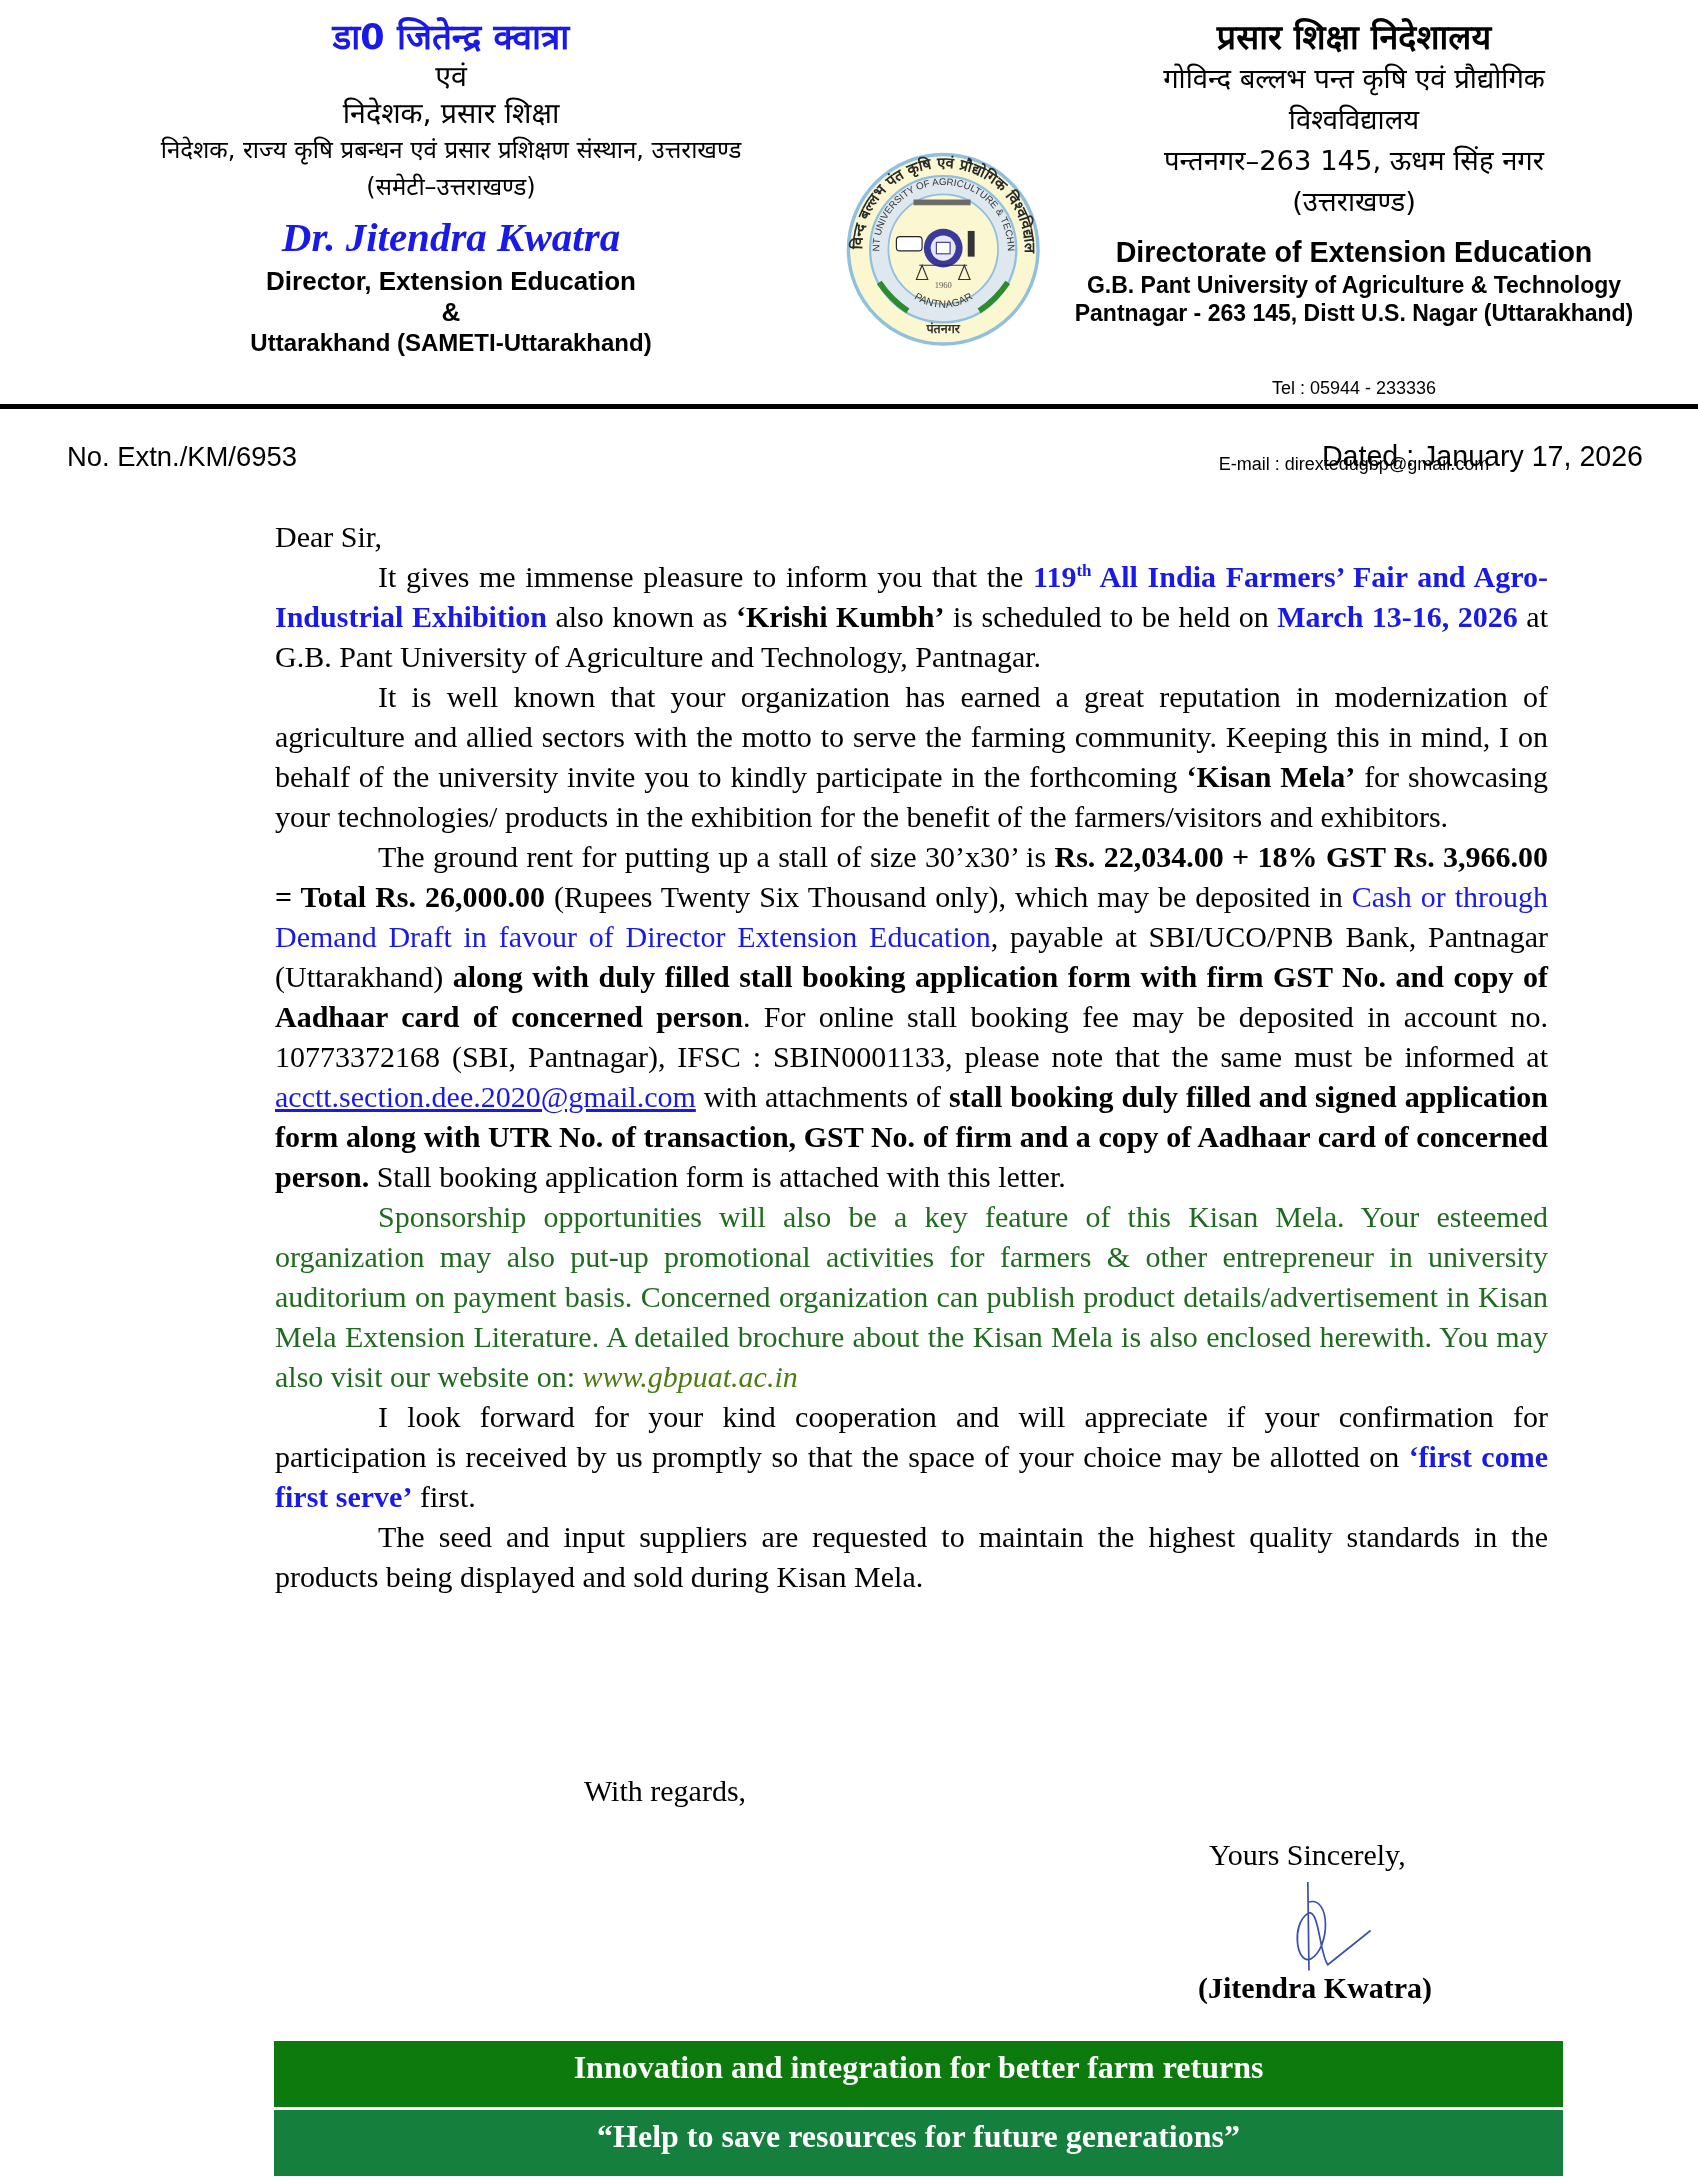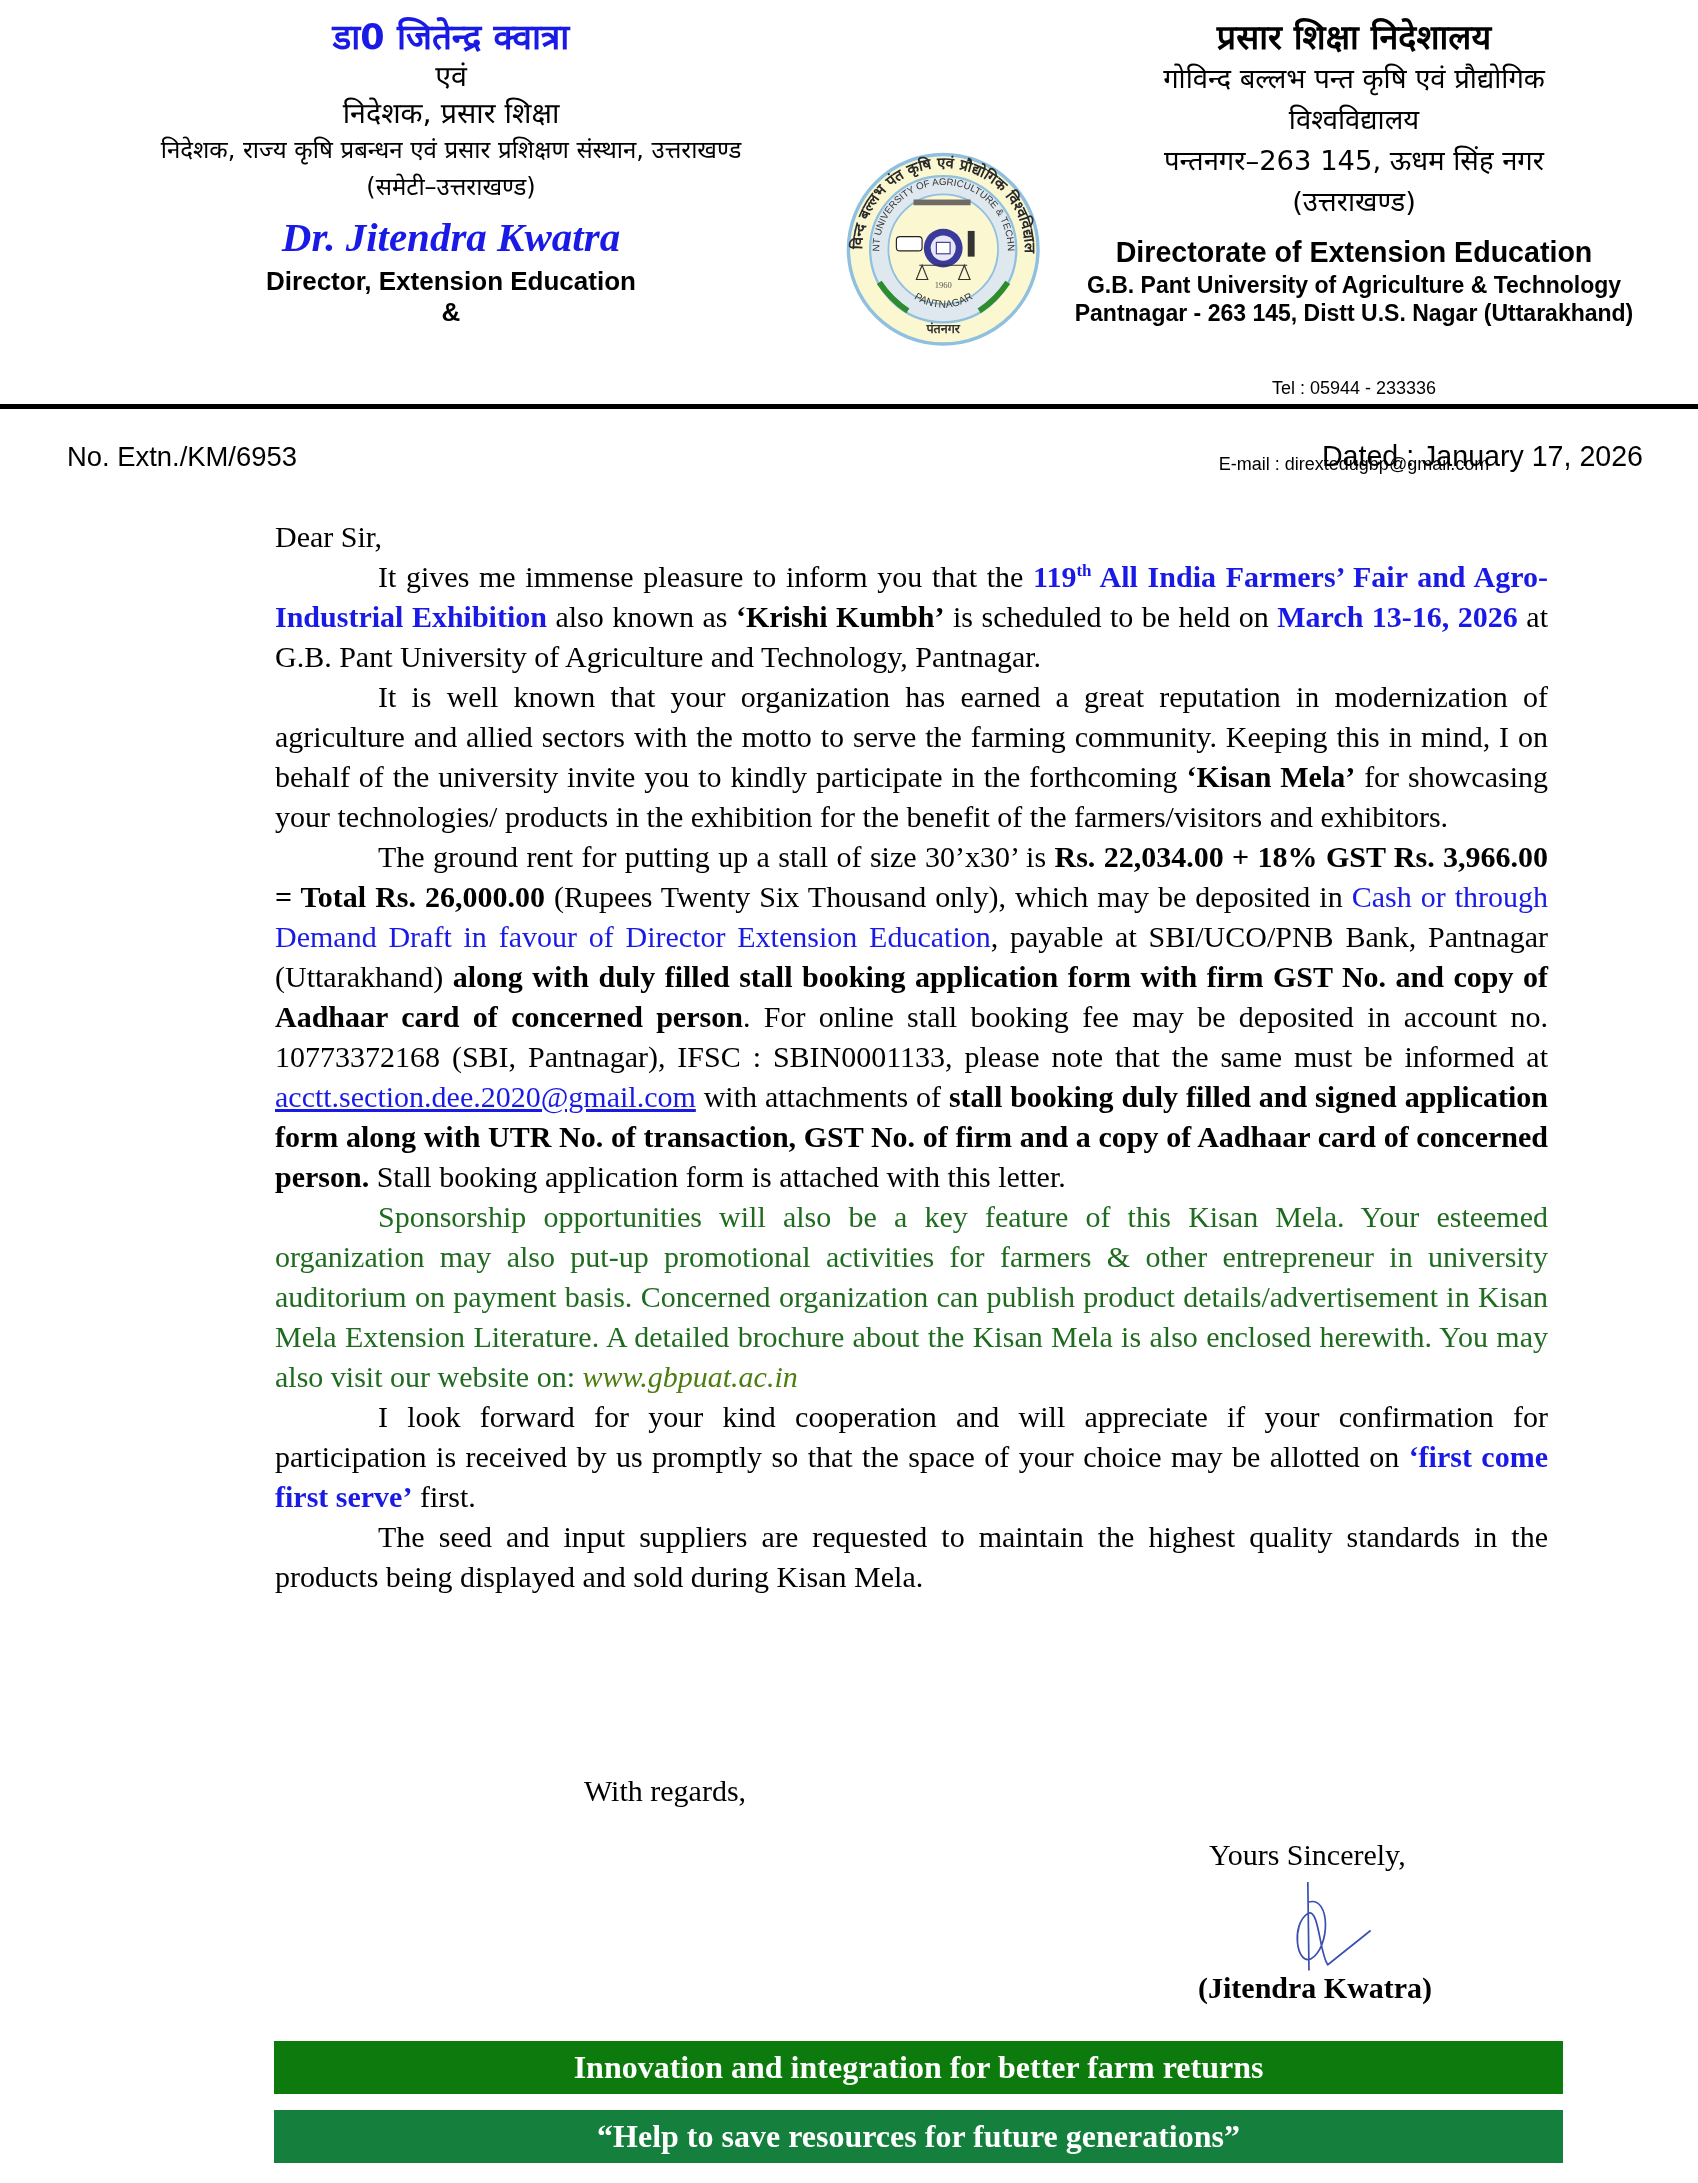--- a/index.html
+++ b/index.html
@@ -43,36 +43,37 @@
   .b { font-weight: bold; }
   .link { color: #1a1ae6; text-decoration: underline; }
   .site { color: #4d7c0f; font-weight: normal; font-style: italic; }
   sup { font-size: 17px; line-height: 0; }
 
   #with-regards { left: 584px; top: 1774px; font-size: 30px; }
   #yours { left: 1209px; top: 1838px; font-size: 30px; }
   #signature { left: 1285px; top: 1879px; width: 137px; height: 103px; }
   #sign-name { left: 1198px; top: 1971px; font-size: 30px; font-weight: bold; }
 
-  .band { left: 274px; width: 1289px; height: 53px; color: #fff; font-family: "Liberation Serif", "DejaVu Serif", serif; font-weight: bold; font-size: 32px; text-align: center; line-height: 53px; }
+  .band { left: 274px; width: 1289px; height: 66px; color: #fff; font-family: "Liberation Serif", "DejaVu Serif", serif; font-weight: bold; font-size: 32px; text-align: center; line-height: 53px; }
   #band-green { top: 2041px; background: #0d7a0d; }
   #band-blue { top: 2110px; background: #15803d; }
 </style>
 </head>
 <body>
 
 <div id="hdr-left" class="abs">
   <div class="hi-name">डा0 जितेन्द्र क्वात्रा</div>
   <div class="hi">एवं</div>
   <div class="hi">निदेशक, प्रसार शिक्षा</div>
   <div class="hi-small">निदेशक, राज्य कृषि प्रबन्धन एवं प्रसार प्रशिक्षण संस्थान, उत्तराखण्ड</div>
   <div class="hi-small">(समेटी–उत्तराखण्ड)</div>
   <div class="en-name">Dr. Jitendra Kwatra</div>
   <div class="en">Director, Extension Education</div>
   <div class="en">&amp;</div>
+  <div class="en-sm">Uttarakhand (SAMETI-Uttarakhand)</div>
 </div>
 
 <div id="logo" class="abs">
   <svg width="197" height="197" viewBox="0 0 345 345">
     <defs>
       <path id="arcTop" d="M 60 172 A 112 112 0 0 1 285 172"></path>
       <path id="arcOuter" d="M 30 172 A 142 142 0 0 1 315 172"></path>
       <path id="arcBottom" d="M 95 230 A 90 90 0 0 0 250 230"></path>
     </defs>
     <circle cx="172" cy="172" r="166" fill="#fbf7d0" stroke="#8fc0e0" stroke-width="6"></circle>

